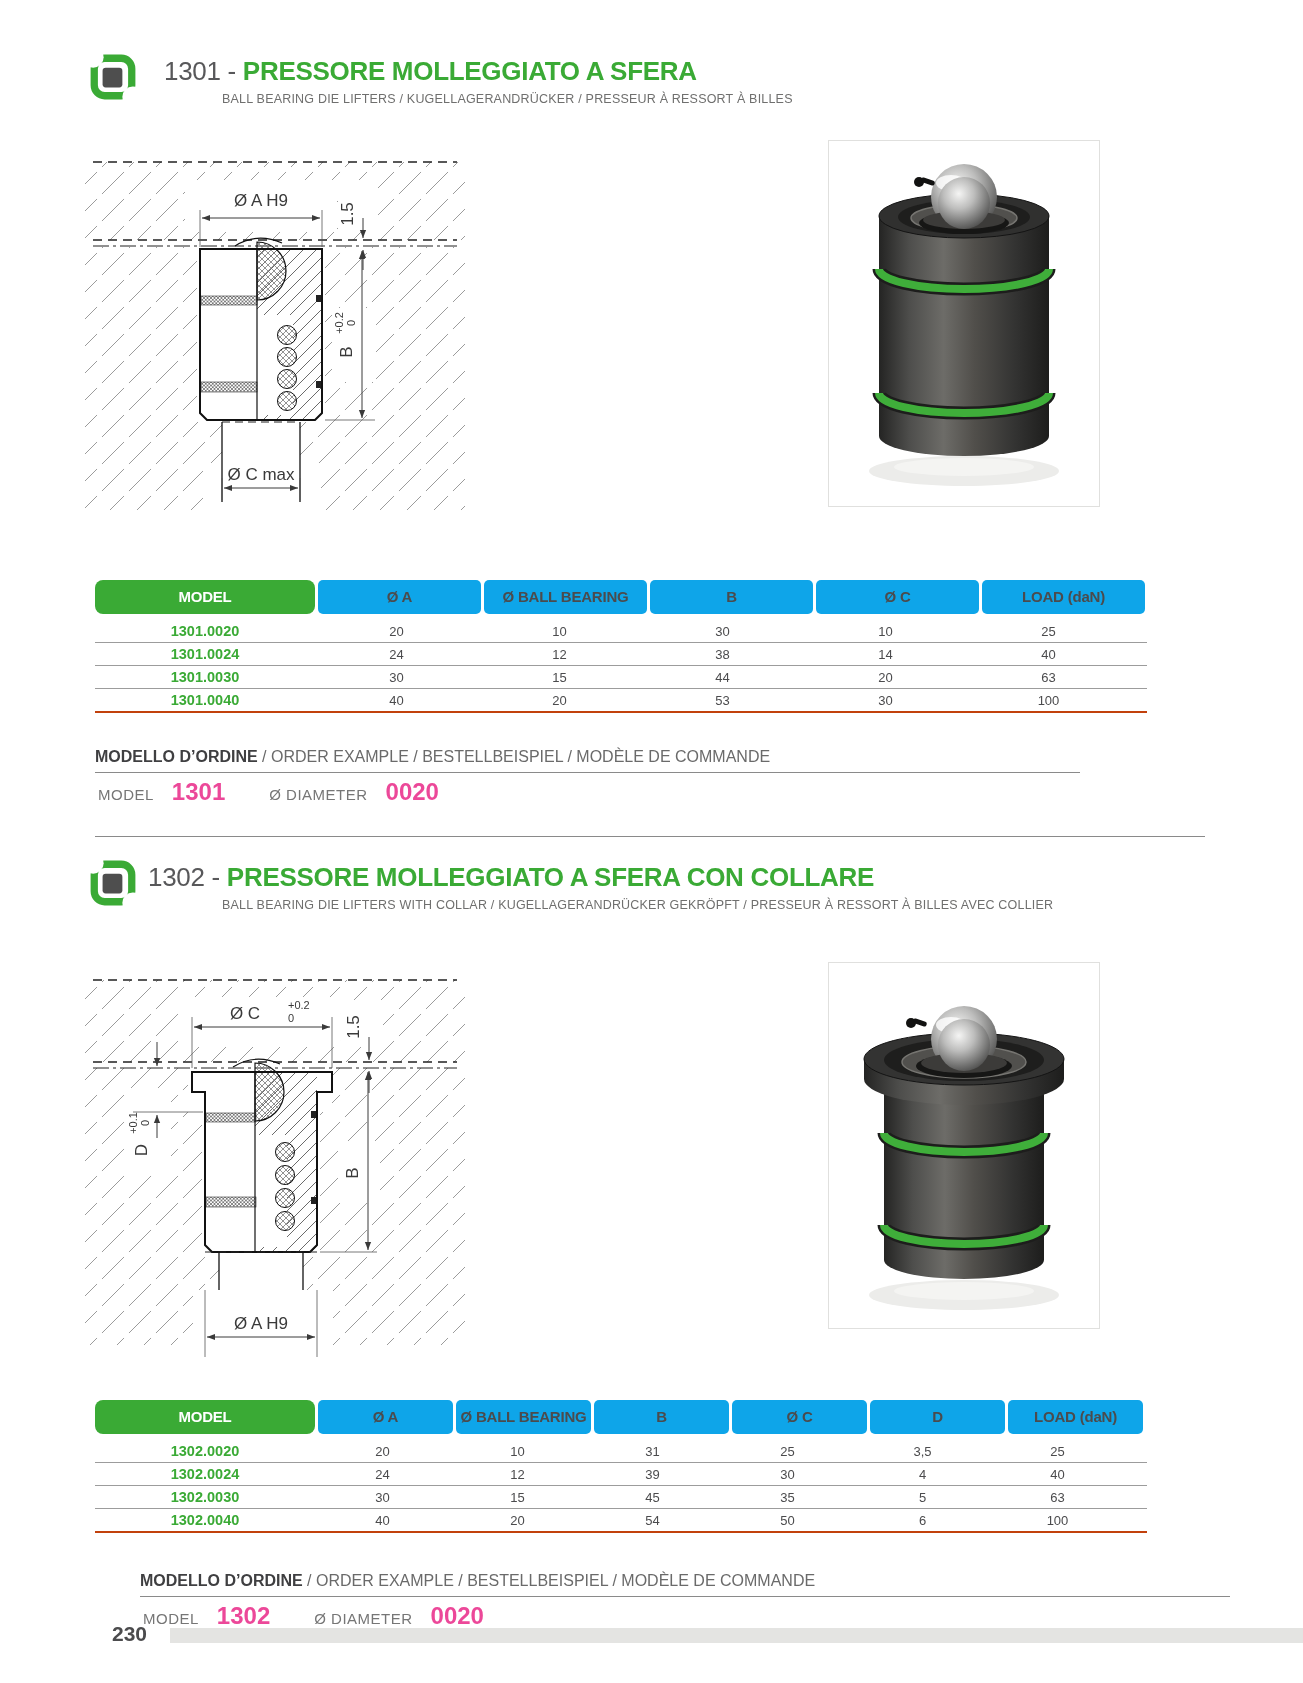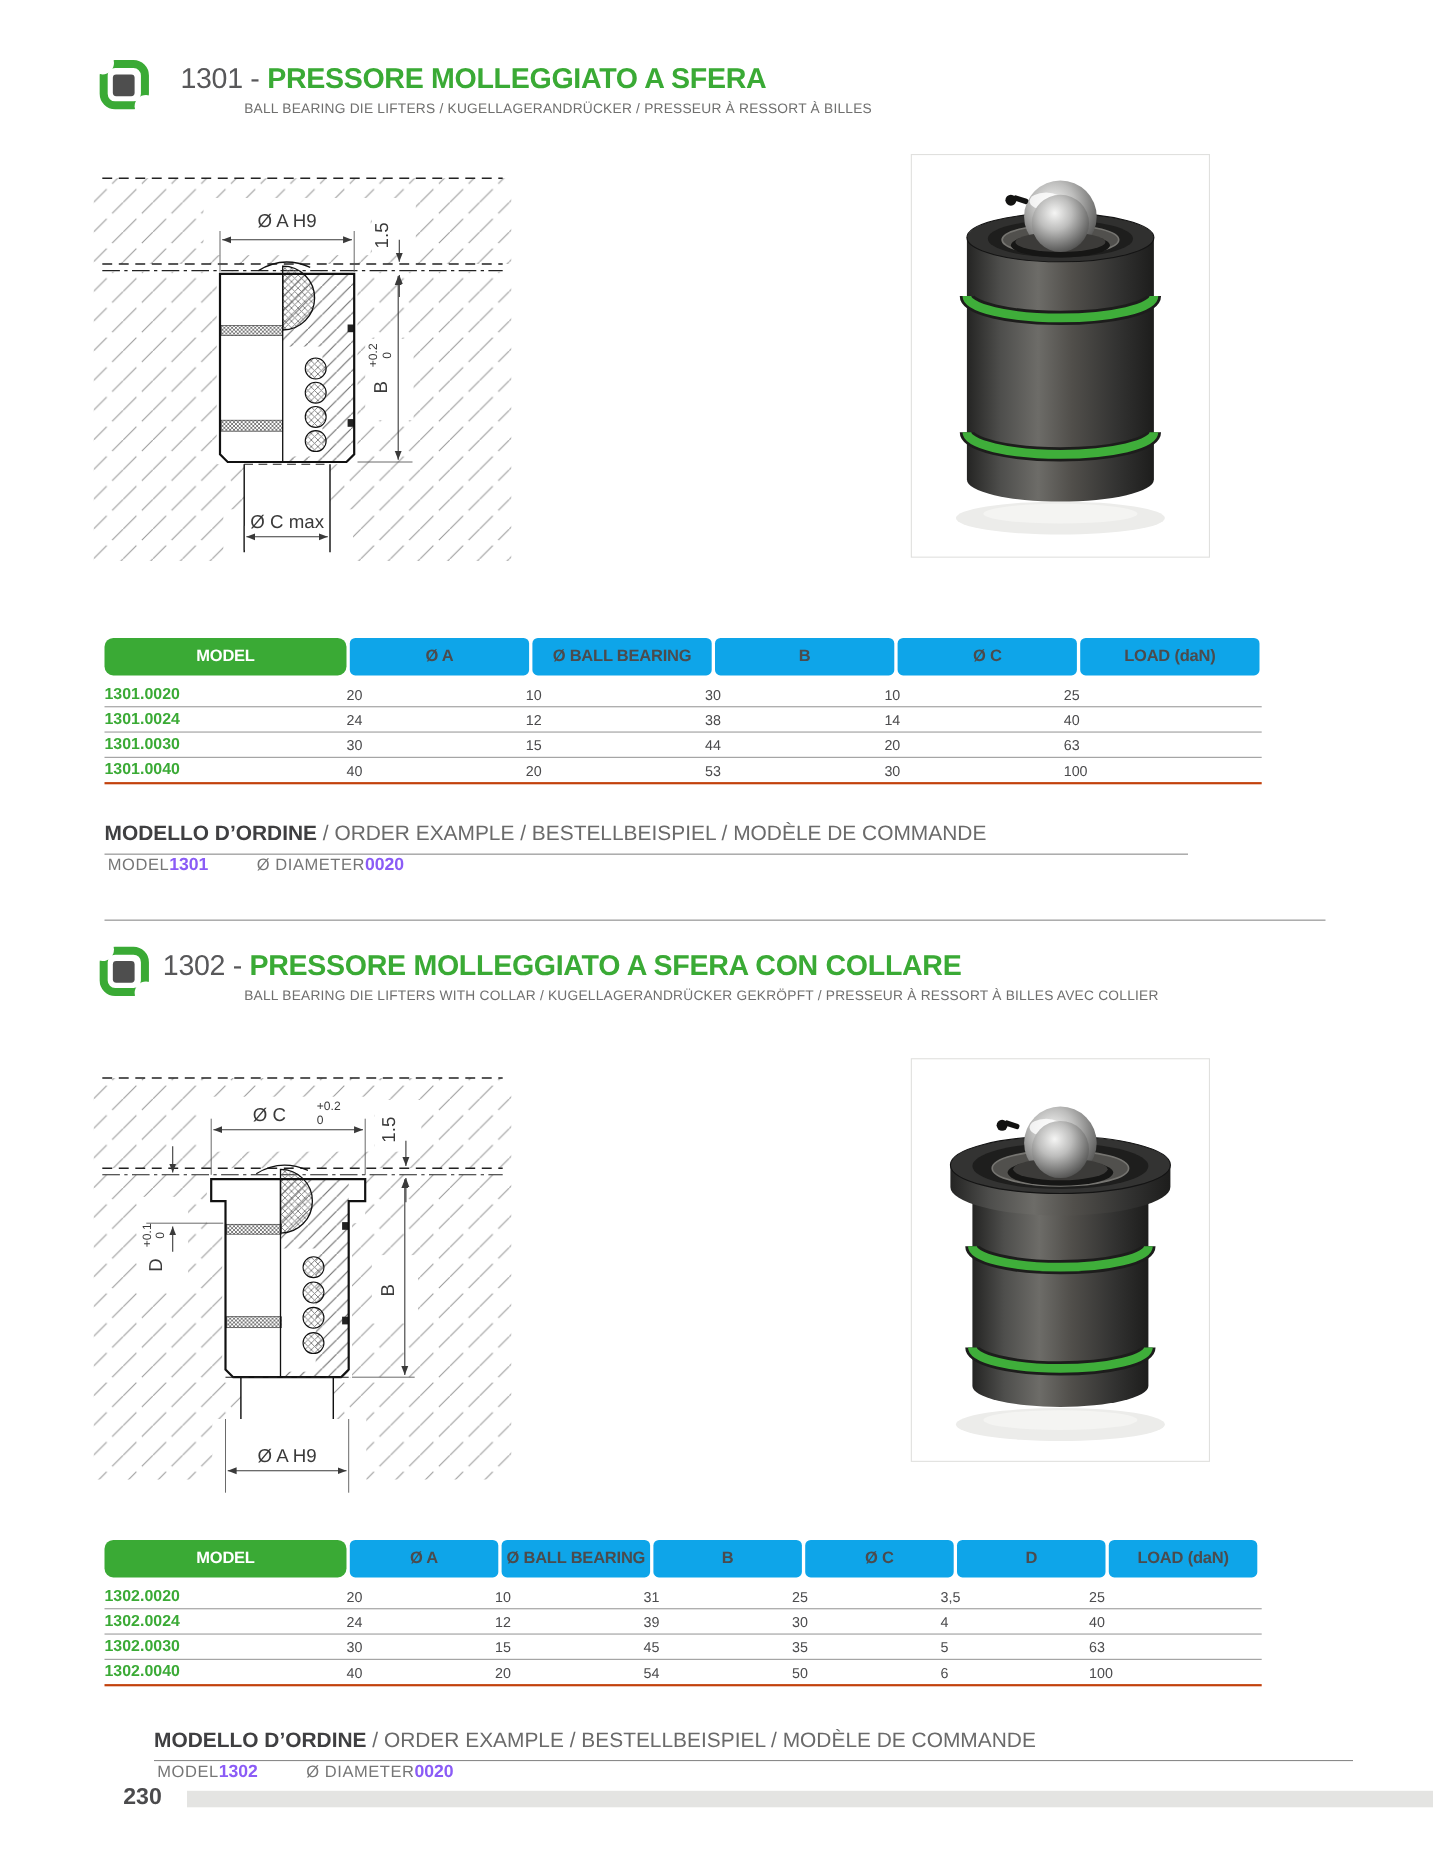--- a/index.html
+++ b/index.html
@@ -19,30 +19,30 @@
   .spec-table{width:1052px;}
   .thead{display:flex;gap:3px;}
   .th{
     background:#0ea5e9;color:#4b4b4d;font-weight:700;font-size:15px;letter-spacing:-0.2px;
     height:34px;line-height:34px;text-align:center;border-radius:5px;
   }
   .th.model{background:#3aaa35;color:#fff;border-radius:8px;}
   .tbody{margin-top:6px;}
   .tr{display:flex;height:22px;align-items:center;border-bottom:1px solid #9c9c9c;}
   .tr:last-child{border-bottom:2px solid #c2410c;}
-  .td{font-size:13px;color:#4b4b4d;text-align:left;}
+  .td{font-size:13px;color:#4b4b4d;text-align:center;}
   .td.model{color:#3aaa35;font-weight:700;font-size:14.5px;}
   .t1 .c0{width:220px;}  .t1 .c{width:163px;}
   .t2 .c0{width:220px;}  .t2 .c{width:135px;}
   
-  .order-heading{font-size:19px;color:#6a6a6a;padding-bottom:6px;border-bottom:1px solid #8a8a8a;white-space:nowrap;}
+  .order-heading{font-size:16px;color:#6a6a6a;padding-bottom:6px;border-bottom:1px solid #8a8a8a;white-space:nowrap;}
   .order-heading .b{font-weight:700;color:#3f3f41;}
   .order-line{display:flex;align-items:baseline;white-space:nowrap;}
   .order-line .lbl{font-size:15px;color:#767676;letter-spacing:0.5px;}
-  .order-line .val{font-size:16px;font-weight:700;color:#8b5cf6;}
+  .order-line .val{font-size:24px;font-weight:700;color:#ec4899;margin-left:18px;}
   .order-line .lbl2{margin-left:44px;}
   .divider{border-top:1px solid #8a8a8a;height:0;}
   
   .page-num{font-size:21px;font-weight:700;color:#4b4b4d;}
   .footer-bar{background:#e4e4e2;}
   
   .dim{font-family:"Liberation Sans",sans-serif;font-size:17px;fill:#3a3a3a;}
   .tol{font-family:"Liberation Sans",sans-serif;font-size:11px;fill:#3a3a3a;}
 </style>
 </head>

